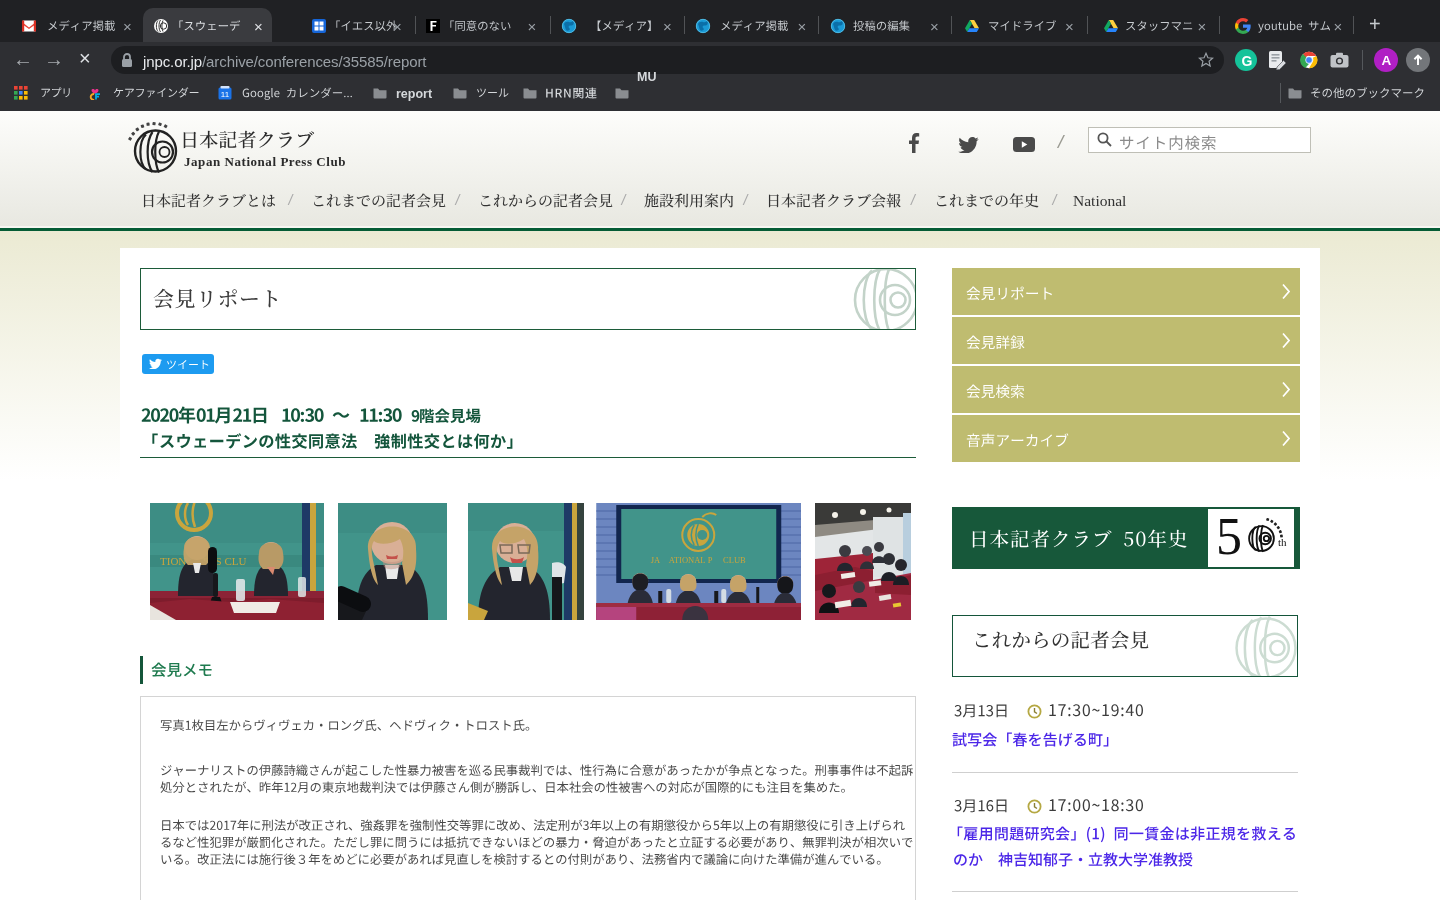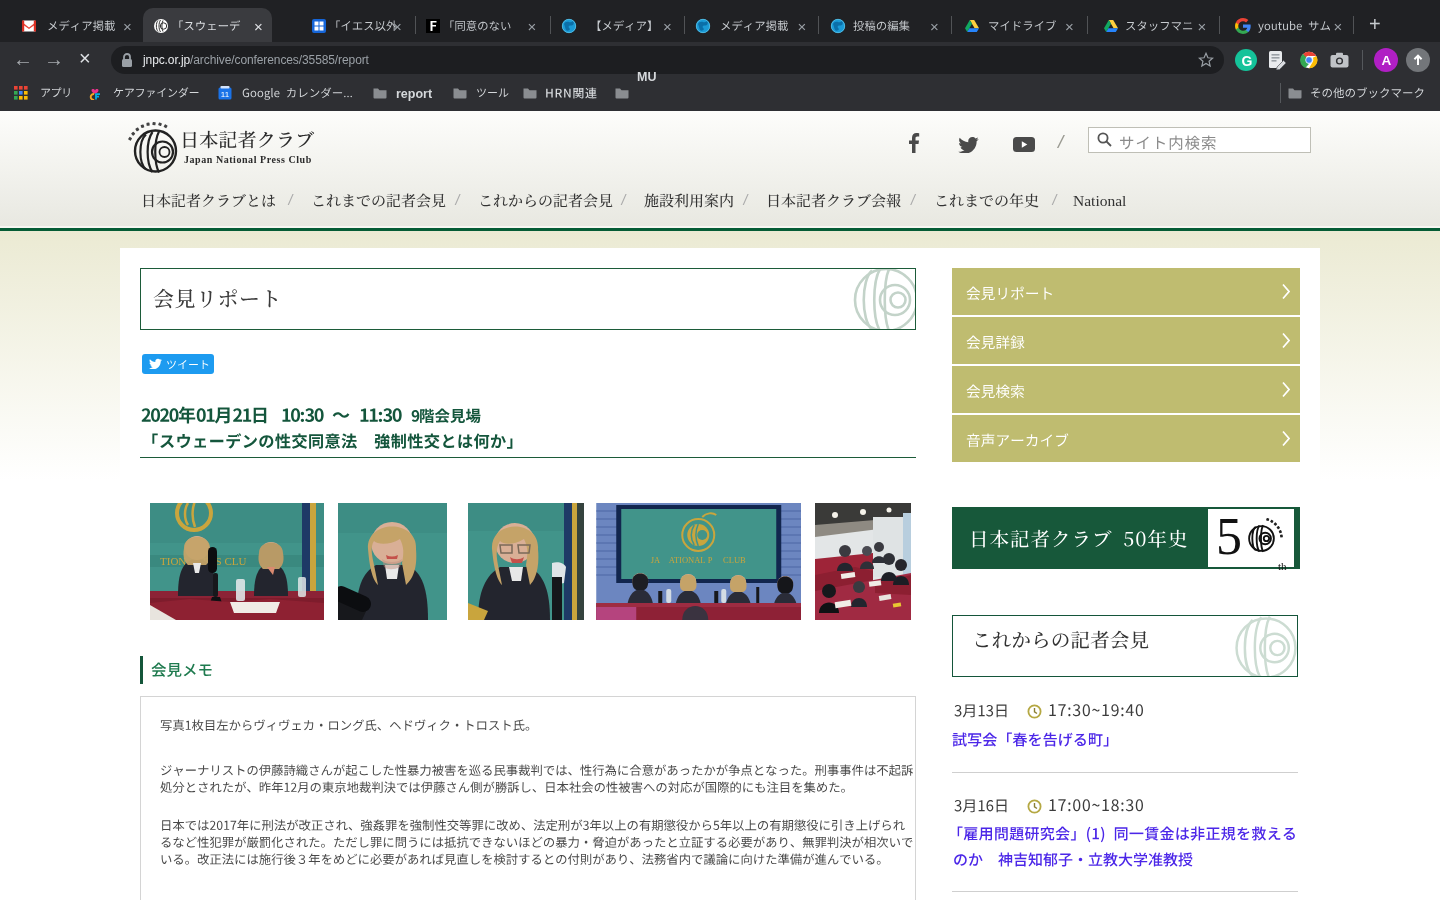--- a/index.html
+++ b/index.html
@@ -548,21 +548,21 @@
     <div class="abs" style="left:1333.5px;top:17.5px;font-size:15px;color:#9aa0a6">×</div>
     <div class="abs" style="left:1369px;top:13px;font-size:20px;font-weight:300;color:#c7cbcf">+</div>
     <div class="abs" style="left:13px;top:47.5px;font-size:20px;color:#a7abaf">←</div>
     <div class="abs" style="left:44px;top:47.5px;font-size:20px;color:#a7abaf">→</div>
     <div class="abs" style="left:79px;top:46.5px;font-size:20px;color:#dee1e5">×</div>
     <div class="pill"></div>
     <svg class="abs" style="left:120px;top:52px" width="14" height="17" viewBox="0 0 14 17">
       <rect x="2" y="7" width="10" height="8" rx="1.5" fill="#9aa0a6"></rect>
       <path d="M4 8 V5 a3 3 0 0 1 6 0 V8" stroke="#9aa0a6" stroke-width="1.8" fill="none"></path>
     </svg>
-    <div class="abs" style="left:143px;top:52.5px;font-size:12px;letter-spacing:-0.1px"><span style="color:#e8eaed">jnpc.or.jp</span><span style="color:#9aa0a6">/archive/conferences/35585/report</span></div>
+    <div class="abs" style="left:143px;top:52.5px;font-size:15px;letter-spacing:-0.1px"><span style="color:#e8eaed">jnpc.or.jp</span><span style="color:#9aa0a6">/archive/conferences/35585/report</span></div>
     <svg class="abs" style="left:1198px;top:52px" width="16" height="16" viewBox="0 0 24 24">
       <path d="M12 2 l2.9 6.6 7.1.6-5.4 4.7 1.6 7-6.2-3.7-6.2 3.7 1.6-7-5.4-4.7 7.1-.6z" fill="none" stroke="#9aa0a6" stroke-width="1.8"></path>
     </svg>
     <div class="abs" style="left:1235px;top:49px;width:22px;height:22px;border-radius:11px;background:#15c39a"></div>
     <div class="abs" style="left:1241.5px;top:52.5px;font-size:14px;font-weight:bold;color:#fff">G</div>
     <svg class="abs" style="left:1267px;top:50px" width="20" height="20" viewBox="0 0 20 20">
       <rect x="2" y="1" width="13" height="17" rx="1.5" fill="#e8eaed"></rect>
       <rect x="4.5" y="4" width="8" height="1.6" fill="#9aa0a6"></rect>
       <rect x="4.5" y="7" width="8" height="1.6" fill="#9aa0a6"></rect>
       <rect x="4.5" y="10" width="5" height="1.6" fill="#9aa0a6"></rect>
@@ -727,21 +727,21 @@
       <g fill="#2b2b2b" transform="translate(0,16.72) scale(0.019000,-0.019000)">
         <use href="#g64" x="0"></use>
         <use href="#g65" x="1011"></use>
         <use href="#g66" x="2021"></use>
         <use href="#g67" x="3032"></use>
         <use href="#g68" x="4042"></use>
         <use href="#g69" x="5053"></use>
         <use href="#g70" x="6063"></use>
       </g>
     </svg>
-    <div class="abs" style="left:184px;top:154px;font-family:'Liberation Serif',serif;font-weight:bold;font-size:10px;letter-spacing:0.55px;color:#2b2b2b">Japan National Press Club</div>
+    <div class="abs" style="left:184px;top:154px;font-family:'Liberation Serif',serif;font-weight:bold;font-size:13px;letter-spacing:0.55px;color:#2b2b2b">Japan National Press Club</div>
     <svg class="abs" style="left:907px;top:133px" width="13" height="20" viewBox="0 0 13 20">
       <path d="M8.5 20 V11 H11.5 L12 7.5 H8.5 V5.4 C8.5 4.3 9 3.6 10.3 3.6 H12.2 V0.3 C11.7 0.2 10.6 0 9.4 0 C6.8 0 5 1.7 5 4.9 V7.5 H2 V11 H5 V20 Z" fill="#4a4a4a"></path>
     </svg>
     <svg class="abs" style="left:958px;top:136px" width="21" height="17" viewBox="0 0 24 20">
       <path d="M23.954 3.569c-.885.389-1.83.654-2.825.775 1.014-.611 1.794-1.574 2.163-2.723-.951.555-2.005.959-3.127 1.184-.896-.959-2.173-1.559-3.591-1.559-2.717 0-4.92 2.203-4.92 4.917 0 .39.045.765.127 1.124C7.691 7.094 4.066 5.13 1.64 2.161c-.427.722-.666 1.561-.666 2.475 0 1.71.87 3.213 2.188 4.096-.807-.026-1.566-.248-2.228-.616v.061c0 2.385 1.693 4.374 3.946 4.827-.413.111-.849.171-1.296.171-.314 0-.615-.03-.916-.086.631 1.953 2.445 3.377 4.604 3.417-1.68 1.319-3.809 2.105-6.102 2.105-.39 0-.779-.023-1.17-.067 2.189 1.394 4.768 2.209 7.557 2.209 9.054 0 13.999-7.496 13.999-13.986 0-.209 0-.42-.015-.63.961-.689 1.8-1.56 2.46-2.548z" fill="#4a4a4a"></path>
     </svg>
     <svg class="abs" style="left:1013px;top:137px" width="22" height="15" viewBox="0 0 22 15">
       <rect x="0" y="0" width="22" height="15" rx="3.5" fill="#4a4a4a"></rect>
       <path d="M8.8 4.2 L14.3 7.5 L8.8 10.8 Z" fill="#fff"></path>
     </svg>
@@ -1518,21 +1518,21 @@
     <svg class="abs" style="left:1245px;top:522px" width="33" height="33" viewBox="0 0 80 80">
       <g stroke="#111" fill="none" stroke-width="4.5">
         <circle cx="40" cy="40" r="30"></circle>
         <path d="M26,11.5 C15,20 15,60 26,68.5"></path>
         <path d="M35,8.5 C26,20 26,60 35,71.5"></path>
         <path d="M44,8 C37,20 37,60 44,72"></path>
         <circle cx="49" cy="40" r="14"></circle>
         <circle cx="52" cy="40" r="6.5"></circle>
       </g>
     </svg>
-    <div class="abs" style="left:1278px;top:560px;font-family:'Liberation Serif',serif;font-size:11px;color:#111">th</div>
+    <div class="abs" style="left:1278px;top:536px;font-family:'Liberation Serif',serif;font-size:11px;color:#111">th</div>
     <svg class="abs" style="left:1230px;top:505px" width="70" height="40" viewBox="1230 505 70 40">
       <rect x="1266.33" y="518.13" width="2.7" height="2.7" rx="0.5" fill="#222" transform="rotate(18 1267.7 519.5)"></rect>
       <rect x="1270.45" y="520.01" width="2.7" height="2.7" rx="0.5" fill="#222" transform="rotate(31 1271.8 521.4)"></rect>
       <rect x="1274.04" y="522.76" width="2.7" height="2.7" rx="0.5" fill="#222" transform="rotate(44 1275.4 524.1)"></rect>
       <rect x="1276.92" y="526.26" width="2.7" height="2.7" rx="0.5" fill="#222" transform="rotate(57 1278.3 527.6)"></rect>
       <rect x="1278.94" y="530.31" width="2.7" height="2.7" rx="0.5" fill="#222" transform="rotate(70 1280.3 531.7)"></rect>
       <rect x="1280.00" y="534.71" width="2.7" height="2.7" rx="0.5" fill="#222" transform="rotate(83 1281.4 536.1)"></rect>
     </svg>
     <div class="abs" style="left:952px;top:615px;width:346px;height:62px;border:1.5px solid #14553a;background:#fff;overflow:hidden">
       <svg class="abs" style="left:275.0px;top:-6.0px" width="76" height="76" viewBox="0 0 80 80" opacity="1.0">

